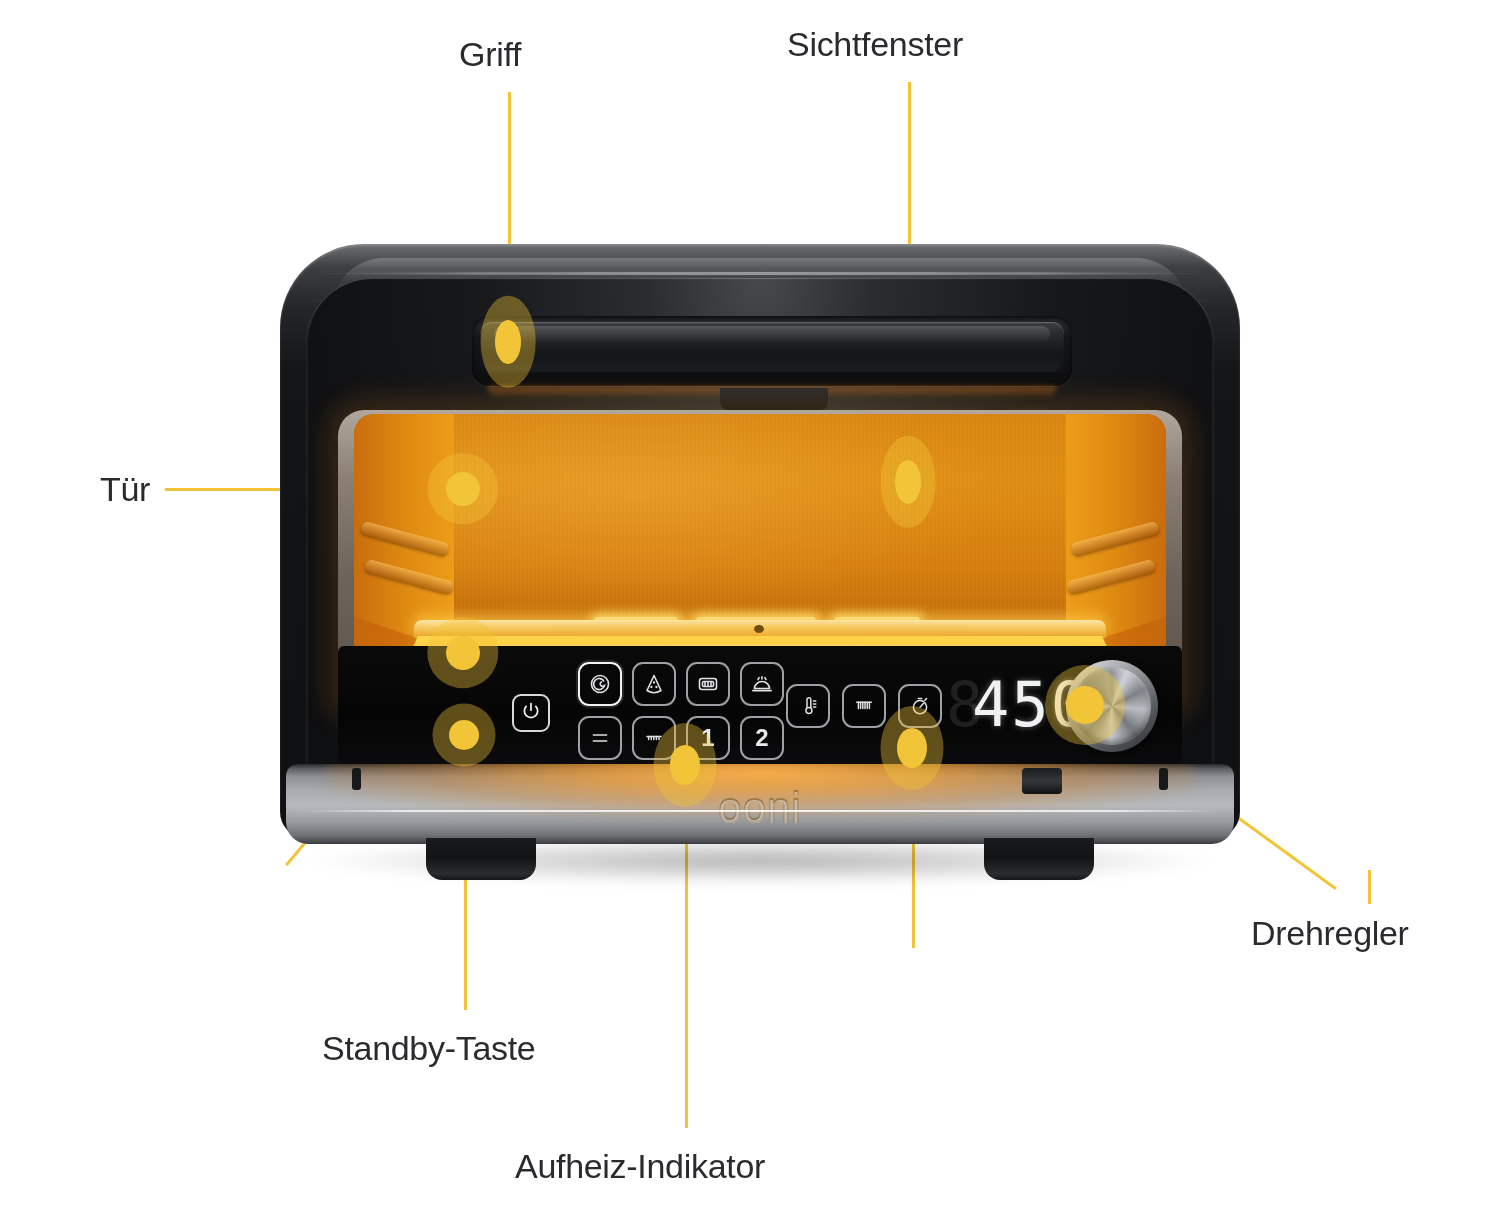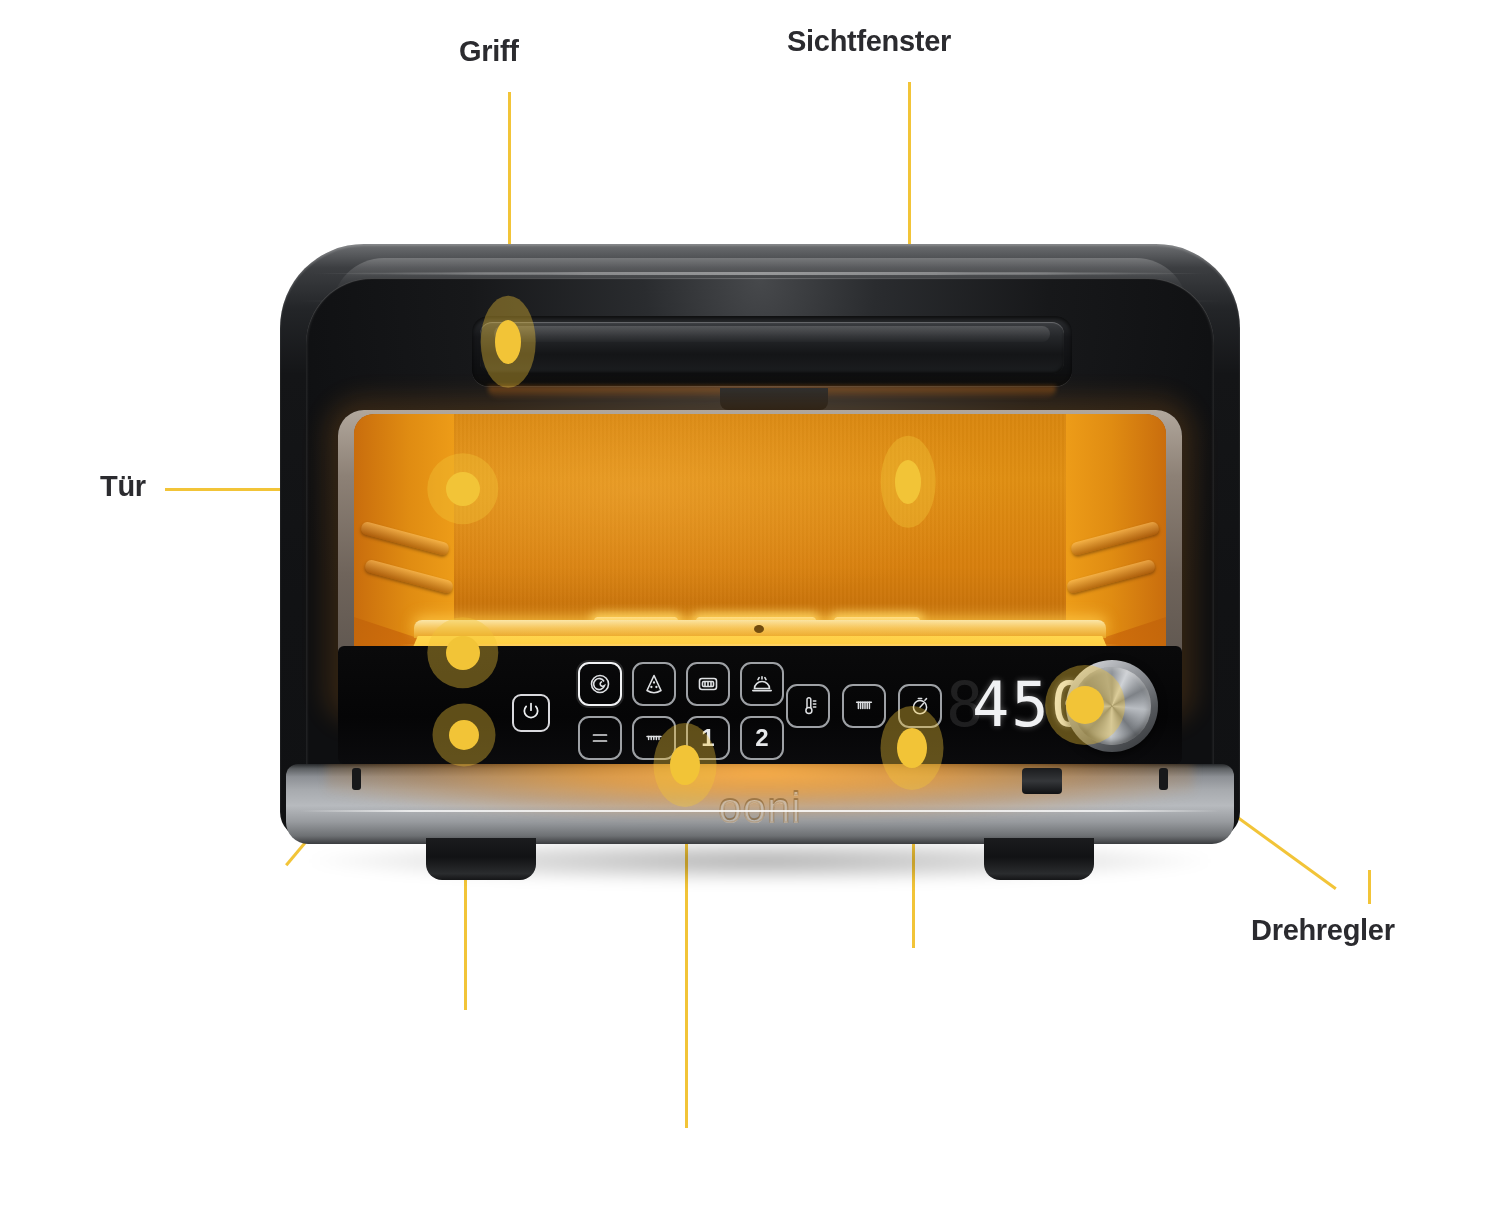--- a/index.html
+++ b/index.html
@@ -17,22 +17,22 @@
     width: 1500px;
     height: 1213px;
     background: #ffffff;
     overflow: hidden;
   }
 
   
   .callout-label {
     position: absolute;
     color: #2b2b2f;
-    font-size: 29px;
-    font-weight: 700;
+    font-size: 34px;
+    font-weight: 400;
     letter-spacing: -0.3px;
     white-space: nowrap;
     line-height: 1.1;
   }
 
   
   .lead-line {
     position: absolute;
     background: #F2C438;
   }
@@ -581,21 +581,23 @@
 
 <div id="stage">
 
   <div class="callout-label" style="left:459px; top:36px;">Griff</div>
 
   <div class="callout-label" style="left:787px; top:26px;">Sichtfenster</div>
 
   <div class="callout-label" style="left:80px; top:471px;margin-left:20px;">Tür</div>
 
 
-
+  <div class="callout-label" style="left:322px; top:1030px;">Standby-Taste</div>
+
+  <div class="callout-label" style="left:515px; top:1148px;">Aufheiz-Indikator</div>
 
 
   <div class="callout-label" style="left:1251px; top:915px;">Drehregler</div>
 
   <div class="lead-line lead-v" style="left:508px; top:92px; height:250px;"></div>
 
   <div class="lead-line lead-v" style="left:908px; top:82px; height:400px;"></div>
 
   <div class="lead-line lead-h" style="left:165px; top:488px; width:300px;"></div>
 

